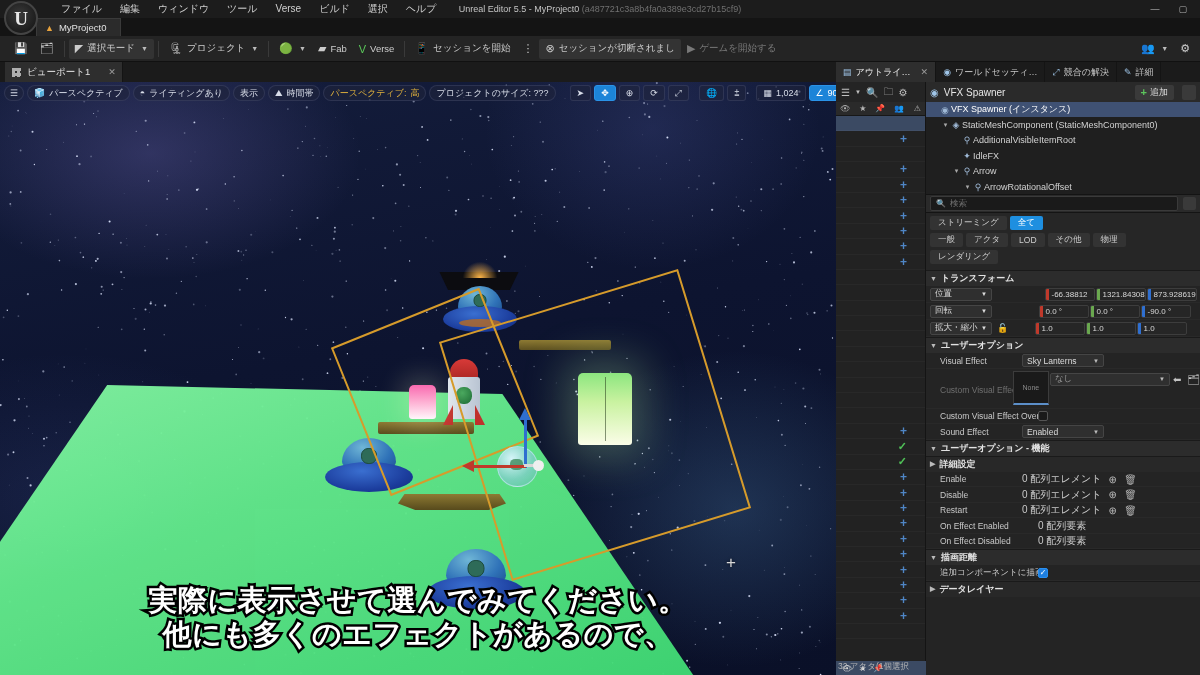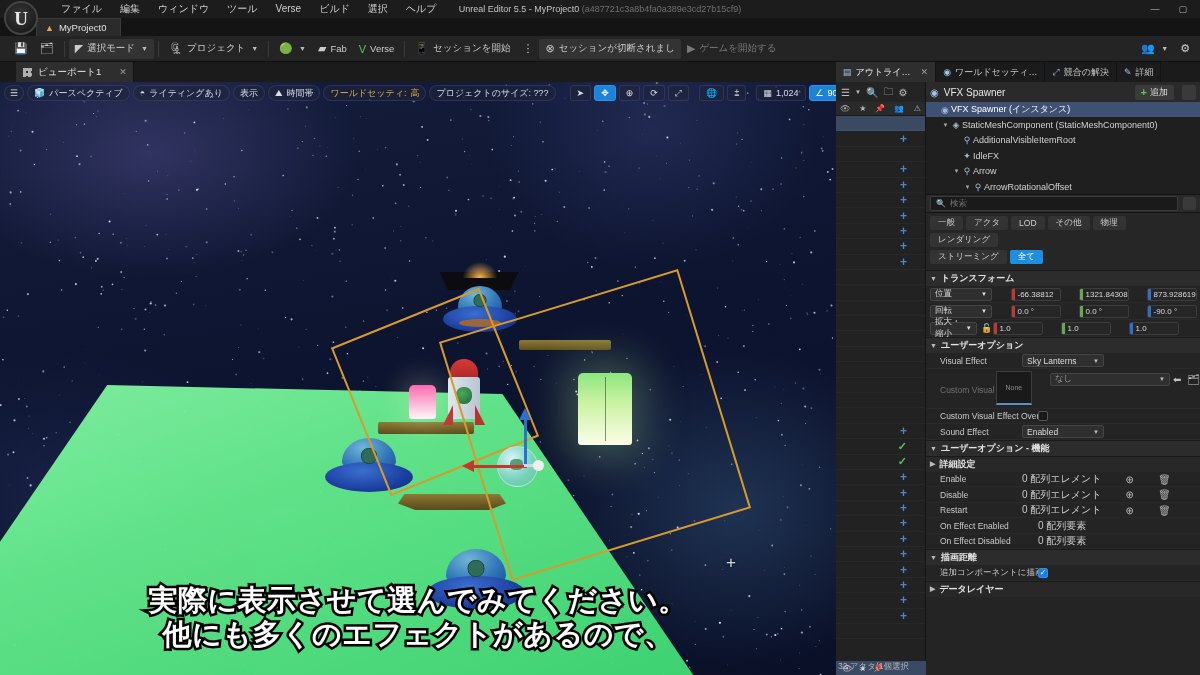--- a/index.html
+++ b/index.html
@@ -71,21 +71,21 @@
   }
   .tb-btn.boxed { background: #333333; }
   .tb-btn.dim { color: #787878; }
   .tb-sep { width: 1px; height: 16px; background: #3a3a3a; margin: 0 4px; }
   .tb-icon { font-size: 11px; display:inline-block; }
   .chev { font-size: 7px; color: #bbb; margin-left: 2px;}
   .tb-spacer { flex: 1; }
 
   
   .vp-tabbar {
-    position: absolute; top: 62px; left: 16px; width: 836px; height: 20px;
+    position: absolute; top: 62px; left: 5px; width: 836px; height: 20px;
     background: #1b1b1b;
   }
   .vp-tab {
     position: absolute; left: 0; top: 0; height: 20px; background: #2e2e2e;
     display: flex; align-items: center; padding: 0 6px 0 7px; gap: 6px;
     border-right: 1px solid #141414;
   }
   .vp-tab .lbl { font-size: 9.5px; color: #e2e2e2; }
   .vp-tab .close { font-size: 9px; color: #9a9a9a; margin-left: 12px; }
   .grid-ico {
@@ -272,21 +272,21 @@
     font-size:9px; color:#e2e2e2; font-weight:bold;
   }
   .sect-hdr .tw2 { font-size:7px; color:#bbb; }
 
   .prow {
     height:15.5px; display:flex; align-items:center; font-size:8.5px;
     color:#c9c9c9; border-bottom:1px solid rgba(255,255,255,0.025);
   }
   .plabel { width:96px; padding-left:14px; white-space:nowrap; overflow:hidden; }
   .plabel.dimmed { color:#6f6f6f; }
-  .pfields { flex:1; display:flex; align-items:center; gap:18px; }
+  .pfields { flex:1; display:flex; align-items:center; gap:1px; }
   .dropdown {
     width:82px; height:13px; background:#2f2f2f; border:1px solid #454545;
     border-radius:2px; display:flex; align-items:center; padding:0 4px;
     font-size:8.5px; color:#dcdcdc;
   }
   .dropdown .cv { margin-left:auto; font-size:6px; color:#bbb; }
   .numfield {
     width:50px; height:13px; background:#262626; border:1px solid #3d3d3d;
     display:flex; align-items:center; font-size:8px; color:#d8d8d8;
     border-radius:2px; overflow:hidden;
@@ -1413,21 +1413,21 @@
         <span>ライティングあり</span>
       </div>
       <div class="vpb">
         <span>表示</span>
       </div>
       <div class="vpb">
         <span>⛰</span>
         <span>時間帯</span>
       </div>
       <div class="vpb">
-        <span class="scal-val">ワールドセッティ:</span>
+        <span class="scal-val">パースペクティブ:</span>
         <span class="scal-val">高</span>
       </div>
 
       <div class="vp-right">
         <div class="vpb">
           <span>プロジェクトのサイズ: ???</span>
         </div>
         <div style="width:8px"></div>
         <div class="vpb sq">
             <span>➤</span>
@@ -1639,31 +1639,31 @@
 
       <div class="search-row">
         <div class="search-box">
           <span style="font-size:8px;color:#888">🔍</span>
           <span class="ph">検索</span>
         </div>
         <div class="mini-sq"></div>
       </div>
 
       <div class="filter-rows">
+        <div class="fr" id="chips2">
+            <div class="fchip">ストリーミング</div>
+            <div class="fchip on">全て</div>
+          </div>
         <div class="fr" id="chips1">
             <div class="fchip">一般</div>
             <div class="fchip">アクタ</div>
             <div class="fchip">LOD</div>
             <div class="fchip">その他</div>
             <div class="fchip">物理</div>
             <div class="fchip">レンダリング</div>
-          </div>
-        <div class="fr" id="chips2">
-            <div class="fchip">ストリーミング</div>
-            <div class="fchip on">全て</div>
           </div>
       </div>
 
       <div class="sect-hdr">
         <span class="tw2">▼</span>
         <span>トランスフォーム</span>
       </div>
       <div id="transform-rows">
           <div class="prow" style="height: 17px;">
             <div class="axisdd">
@@ -1683,42 +1683,42 @@
                 <div class="bar bar-z"></div>
                 <span class="v">873.928619</span>
               </div>
             </div>
           </div>
           <div class="prow" style="height: 17px;">
             <div class="axisdd">
               <span>回転</span>
               <span class="cv" style="margin-left: auto; font-size: 6px;">▼</span>
             </div>
-            <div class="pfields" style="justify-content: flex-end; padding-right: 3px;">
+            <div class="pfields" style="justify-content: flex-end; padding-right: 9px;">
               <div class="numfield">
                 <div class="bar bar-x"></div>
                 <span class="v">0.0 °</span>
               </div>
               <div class="numfield">
                 <div class="bar bar-y"></div>
                 <span class="v">0.0 °</span>
               </div>
               <div class="numfield">
                 <div class="bar bar-z"></div>
                 <span class="v">-90.0 °</span>
               </div>
             </div>
           </div>
           <div class="prow" style="height: 17px;">
             <div class="axisdd">
               <span>拡大・縮小</span>
               <span class="cv" style="margin-left: auto; font-size: 6px;">▼</span>
             </div>
             <span class="lockico">🔓</span>
-            <div class="pfields" style="justify-content: flex-start; padding-right: 21px;">
+            <div class="pfields" style="justify-content: flex-end; padding-right: 13px;">
               <div class="numfield">
                 <div class="bar bar-x"></div>
                 <span class="v">1.0</span>
               </div>
               <div class="numfield">
                 <div class="bar bar-y"></div>
                 <span class="v">1.0</span>
               </div>
               <div class="numfield">
                 <div class="bar bar-z"></div>

